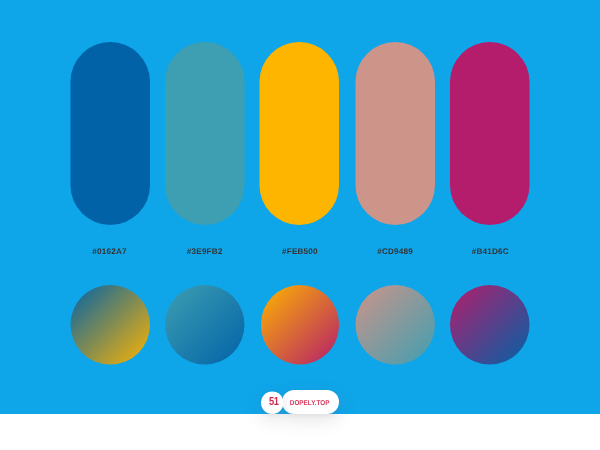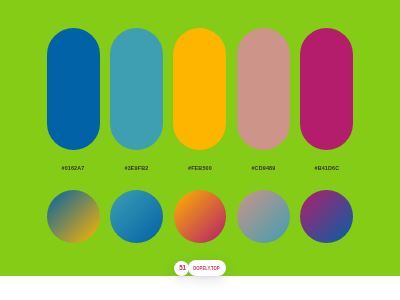--- a/index.html
+++ b/index.html
@@ -1,18 +1,18 @@
 <!DOCTYPE html>
 <html><head>
 <meta charset="utf-8">
 <title>Color Palette</title>
 <style>
   html,body{margin:0;padding:0;}
   body{width:400px;height:300px;background:#ffffff;font-family:"Liberation Sans",sans-serif;overflow:hidden;-webkit-font-smoothing:antialiased;}
-  .stage{position:relative;width:400px;height:276px;background:#84cc16;}
+  .stage{position:relative;width:400px;height:276px;background:#0ea5e9;}
 
   
   .pill-row{position:absolute;left:46.5px;top:27.8px;display:flex;gap:10.48px;}
   .pill{width:53px;height:122.1px;border-radius:26.5px;}
 
   
   .label-row{position:absolute;left:46.5px;top:164.8px;display:flex;gap:10.48px;}
   .label{width:53px;text-align:center;font-size:5.4px;line-height:6px;color:#333333;letter-spacing:0.16px;font-weight:600;white-space:nowrap;}
 
   

